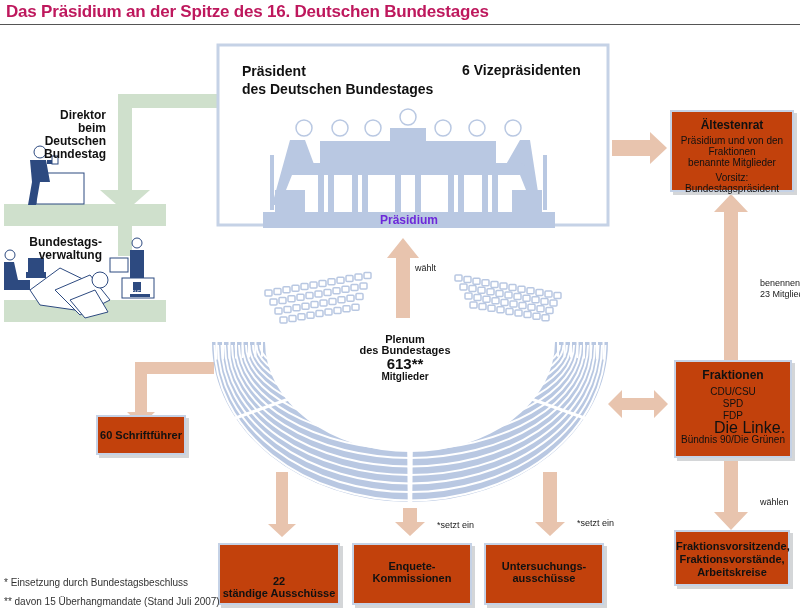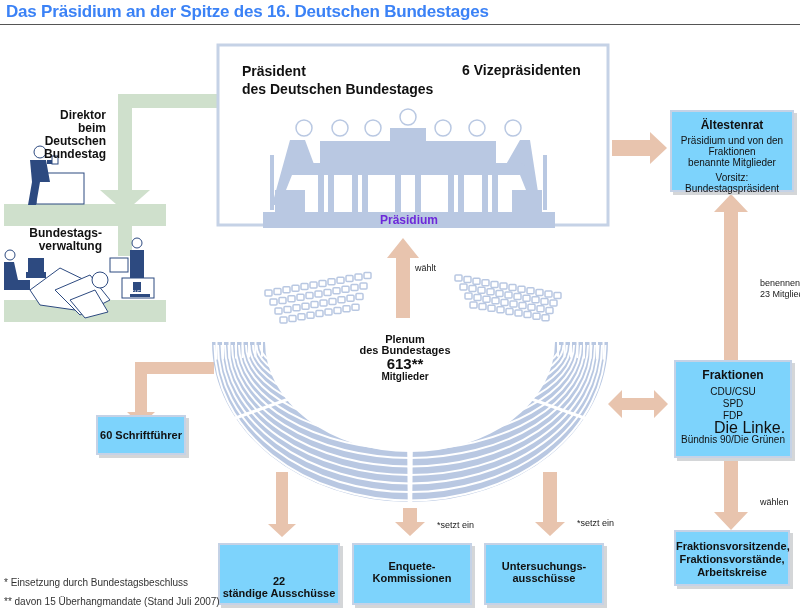--- a/index.html
+++ b/index.html
@@ -1,20 +1,20 @@
 <!DOCTYPE html>
 <html><head>
 <meta charset="utf-8">
 <style>
   html, body { margin:0; padding:0; background:#ffffff; }
   body { width:800px; height:609px; position:relative; overflow:hidden; font-family:"Liberation Sans", sans-serif; color:#111; }
   .abs { position:absolute; }
-  #title { left:6px; top:2px; font-size:17px; font-weight:bold; letter-spacing:-0.2px; color:#3b82f6; white-space:nowrap; }
+  #title { left:6px; top:2px; font-size:17px; font-weight:bold; letter-spacing:-0.2px; color:#be185d; white-space:nowrap; }
   #title-rule { left:0; top:24px; width:800px; height:1px; background:#555; }
-  .box { position:absolute; background:#7dd3fc; border:2px solid #c5d2e6; box-shadow:3px 3px 0 #d4d6d8; box-sizing:border-box; text-align:center; }
+  .box { position:absolute; background:#c2410c; border:2px solid #c5d2e6; box-shadow:3px 3px 0 #d4d6d8; box-sizing:border-box; text-align:center; }
   .box .hd { font-weight:bold; font-size:13px; }
   .box .tx { font-size:11px; line-height:13px; }
   .lbl { position:absolute; font-size:10px; color:#222; line-height:12px; white-space:nowrap;margin-left:15px; }
   svg { position:absolute; left:0; top:0; }
   .small-text { font-size:12px; font-weight:bold; text-align:right; line-height:13px; }
   .footnote { font-size:10px; color:#333; }
 </style>
 </head>
 <body>
 
@@ -270,21 +270,21 @@
 </div>
 <div class="abs" style="left:462px;top:62px;font-size:14px;font-weight:bold;">6 Vizepräsidenten</div>
 <div class="abs" style="left:263px;top:213px;width:292px;text-align:center;font-size:12px;font-weight:bold;color:#6d28d9;">Präsidium</div>
 
 <div class="abs small-text" style="left:0;top:109px;width:106px;">
   <div>Direktor</div>
   <div>beim</div>
   <div>Deutschen Bundestag</div>
 </div>
 
-<div class="abs small-text" style="left:20px;top:227px;width:82px;">
+<div class="abs small-text" style="left:20px;top:236px;width:82px;">
   <div>Bundestags-</div>
   <div>verwaltung</div>
 </div>
 <div class="abs" style="left:128px;top:289px;font-size:5px;color:#fff;">TELEX</div>
 
 <div class="box" style="left:670px;top:110px;width:124px;height:82px;padding-top:6px;">
   <div class="hd" style="font-size:12px;margin-bottom:3px;">Ältestenrat</div>
   <div class="tx" style="font-size:10px;line-height:11px;">Präsidium und von den</div>
   <div class="tx" style="font-size:10px;line-height:11px;">Fraktionen</div>
   <div class="tx" style="font-size:10px;line-height:11px;margin-bottom:4px;">benannte Mitglieder</div>

